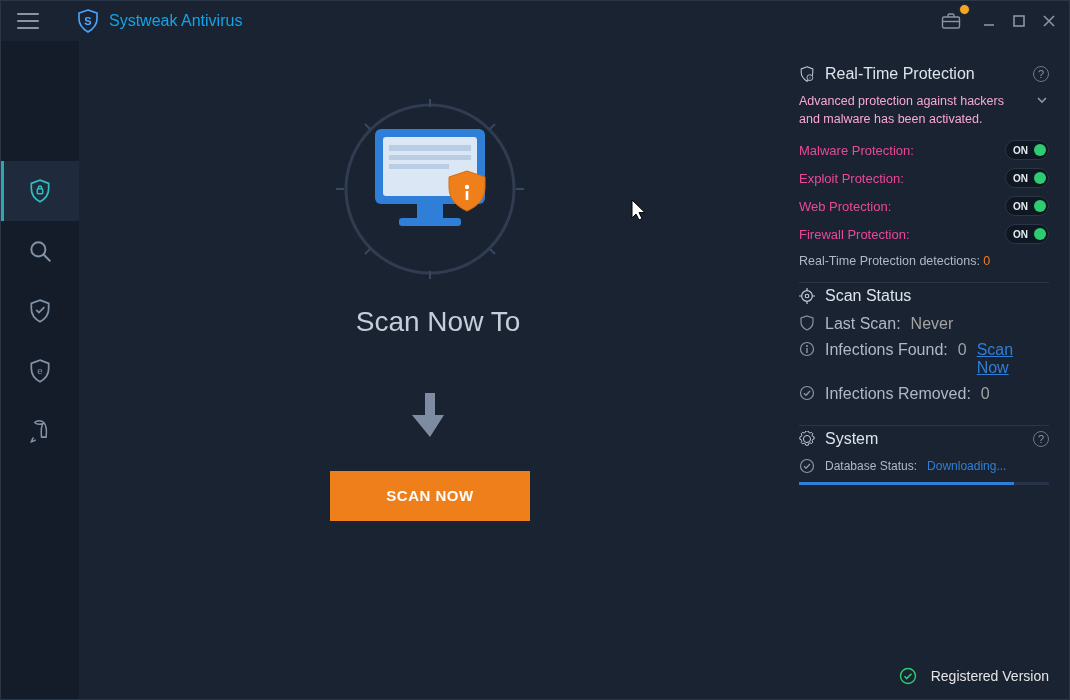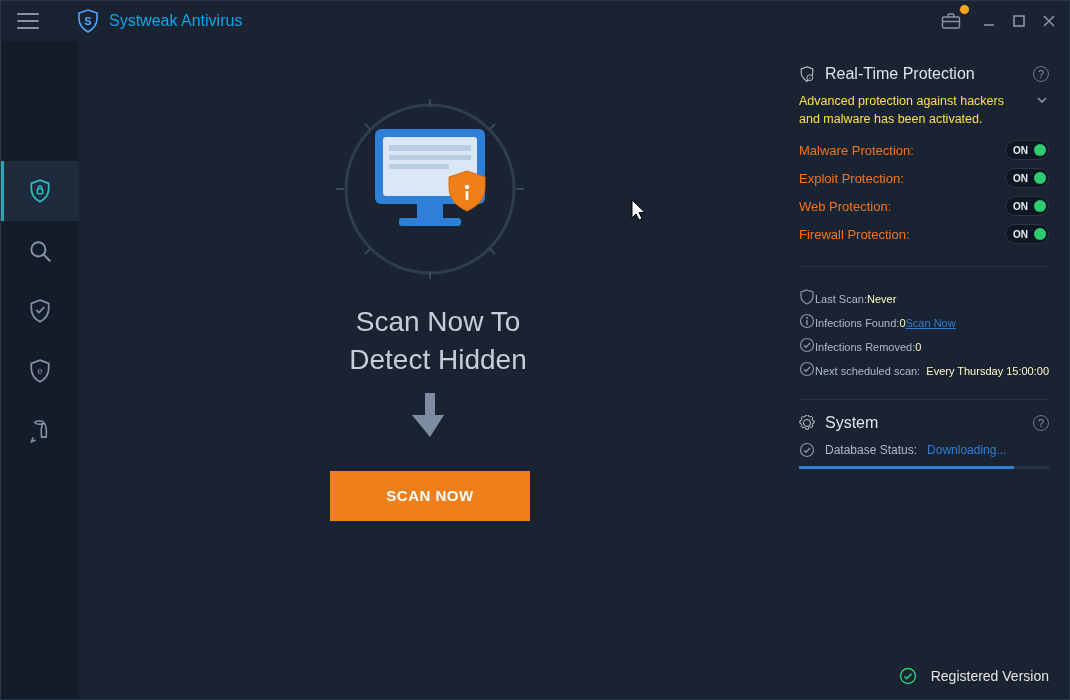--- a/index.html
+++ b/index.html
@@ -51,36 +51,36 @@
   .arrow-down { margin-top: 12px; color:#7e8ca1;}
   .scan-btn {
     margin-top: 28px; background: #ef7f1a; color: #fff; border: none; width: 200px; height: 50px;
     font-size: 15px; font-weight: 700; letter-spacing: .5px; cursor: pointer;
   }
   
   .panel {
     width: 288px; padding: 24px 20px 0 18px; display: flex; flex-direction: column; gap: 0;
     font-size: 13px;
   }
-  .section { border-bottom: 1px solid #2a3545; padding-bottom: 14px; margin-bottom: 14px; }
+  .section { border-bottom: 1px solid #2a3545; padding-bottom: 14px; margin-bottom: 4px; }
   .section:last-child { border-bottom: none; }
   .sec-head { display: flex; align-items: center; gap: 10px; color: #dde4ec; font-size: 16px; margin-bottom: 10px;}
   .sec-head .help { margin-left: auto; width:16px; height:16px; border:1px solid #6b7789; border-radius:50%; color:#8a94a5; font-size:11px; display:flex;align-items:center;justify-content:center; cursor:pointer;}
-  .desc-row { display:flex; align-items:flex-start; gap:20px; color:#fde047; font-size:12.5px; line-height:1.4; margin-bottom: 12px;}
+  .desc-row { display:flex; align-items:flex-start; gap:20px; color:#f9a8d4; font-size:12.5px; line-height:1.4; margin-bottom: 12px;}
   .desc-row .chev { margin-left:auto; color:#8a94a5; cursor:pointer; }
   .tog-row { display:flex; align-items:center; justify-content:space-between; margin: 8px 0; }
-  .tog-label { color:#f97316; }
+  .tog-label { color:#ec4899; }
   .toggle { width:44px; height:20px; border-radius:10px; background:#0f1722; border:1px solid #2a3545; display:flex; align-items:center; justify-content:flex-end; padding:0 2px; gap:4px; cursor:pointer;}
   .toggle .txt { color:#e6ebf1; font-size:10px; font-weight:700; margin-right:2px;}
   .toggle .dot { width:12px; height:12px; border-radius:50%; background:#2ecc71; }
   .det-row { color:#aeb9c8; font-size:12.5px; margin-top:10px;}
   .det-row .num { color:#ef7f1a; }
-  .stat-row { display:flex; align-items:flex-end; color:#aeb9c8; font-size:11px; margin: 8px 0;}
+  .stat-row { display:flex; align-items:flex-start; gap:10px; color:#aeb9c8; font-size:16px; margin: 8px 0;}
   .stat-row .lbl { white-space:nowrap; }
-  .stat-row .val { color:#fef9c3; }
+  .stat-row .val { color:#a3a3a3; }
   .stat-row .link { color:#2f7fd8; text-decoration: underline; cursor:pointer; }
   .sys-row { display:flex; align-items:center; gap:10px; color:#aeb9c8; font-size:12px; }
   .sys-row .val { color:#2f7fd8; }
   .progress { margin-top:8px; height:3px; background:#253247; position:relative; }
   .progress .bar { position:absolute; left:0; top:0; bottom:0; width:86%; background:#2f7fd8; }
   
   .footer { position:absolute; right:20px; bottom:14px; display:flex; align-items:center; gap:14px; color:#e5e5e5; font-size:14px;}
   .footer .ok { color:#2ecc71; }
   
   .fake-cursor { position:absolute; left:630px; top:198px; pointer-events:none; }
@@ -195,21 +195,21 @@
             <g transform="translate(92,52)">
               <path d="M20 0l18 6v10c0 12-7 19-18 24C9 35 2 28 2 16V6l18-6z" fill="#ef7f1a" stroke="#d76c10"></path>
               <circle cx="20" cy="16" r="2.2" fill="#fff"></circle>
               <rect x="18.7" y="20" width="2.6" height="9" fill="#fff"></rect>
             </g>
           </svg>
         </div>
 
         <div class="scan-title">
           <span>Scan Now To</span><br>
-          <span>Detect Hidden</span><br>
+          <br>
         </div>
 
         <div class="arrow-down">
           <svg width="36" height="48" viewBox="0 0 36 48">
               <path d="M13 2h10v22h9L18 46 0 24h13z" fill="#7e8ca1"></path>
             </svg>
         </div>
 
         <button class="scan-btn">SCAN NOW</button>
       </div>
@@ -257,23 +257,35 @@
             </div>
           </div>
           <div class="tog-row">
             <span class="tog-label">Firewall Protection:</span>
             <div class="toggle">
               <span class="txt">ON</span>
                 <span class="dot"></span>
             </div>
           </div>
 
+          <div class="det-row">
+            <span>Real-Time Protection detections:</span>
+            <span class="num">0</span>
+          </div>
         </div>
 
         <div class="section">
+          <div class="sec-head">
+            <svg class="sicon" width="18" height="18" viewBox="0 0 18 18">
+              <circle cx="9" cy="9" r="6" fill="none" stroke="#c5ced8" stroke-width="1.3"></circle>
+              <circle cx="9" cy="9" r="2" fill="none" stroke="#c5ced8" stroke-width="1.3"></circle>
+              <path d="M9 0v3M9 15v3M0 9h3M15 9h3" stroke="#c5ced8" stroke-width="1.3"></path>
+            </svg>
+            <span>Scan Status</span>
+          </div>
 
           <div class="stat-row">
             <svg class="sicon" viewBox="0 0 16 16">
                 <path d="M8 1l6 2v4c0 4-2.5 6.5-6 8-3.5-1.5-6-4-6-8V3l6-2z" fill="none" stroke="#8a94a5" stroke-width="1.2"></path>
               </svg>
             <span class="lbl">Last Scan:</span>
             <span class="val">Never</span>
           </div>
           <div class="stat-row">
             <svg class="sicon" viewBox="0 0 16 16">
@@ -285,28 +297,20 @@
             <span class="val">0</span>
             <span class="link">Scan Now</span>
           </div>
           <div class="stat-row">
             <svg class="sicon" viewBox="0 0 16 16">
                 <circle cx="8" cy="8" r="6.5" fill="none" stroke="#8a94a5" stroke-width="1.2"></circle>
                 <path d="M5 8.2l2 2L11 6" fill="none" stroke="#8a94a5" stroke-width="1.4"></path>
               </svg>
             <span class="lbl">Infections Removed:</span>
             <span class="val">0</span>
-          </div>
-          <div class="stat-row">
-            <svg class="sicon" viewBox="0 0 16 16">
-                <circle cx="8" cy="8" r="6.5" fill="none" stroke="#8a94a5" stroke-width="1.2"></circle>
-                <path d="M5 8.2l2 2L11 6" fill="none" stroke="#8a94a5" stroke-width="1.4"></path>
-              </svg>
-            <span class="lbl">Next scheduled scan:</span>
-            <span class="val" style="text-align:right; margin-left:auto;">Every Thursday 15:00:00</span>
           </div>
         </div>
 
         <div class="section">
           <div class="sec-head">
             <svg class="sicon" width="18" height="18" viewBox="0 0 18 18">
                 <path d="M9 5a4 4 0 1 0 0 8 4 4 0 0 0 0-8zm8 4l-1.7.6a6 6 0 0 1-.6 1.4l.8 1.6-1.5 1.5-1.6-.8a6 6 0 0 1-1.4.6L10.4 16H7.6l-.6-1.7a6 6 0 0 1-1.4-.6l-1.6.8L2.5 13l.8-1.6A6 6 0 0 1 2.7 10L1 9.4V6.6l1.7-.6a6 6 0 0 1 .6-1.4L2.5 3l1.5-1.5 1.6.8A6 6 0 0 1 7 1.7L7.6 0h2.8l.6 1.7a6 6 0 0 1 1.4.6l1.6-.8L15.5 3l-.8 1.6a6 6 0 0 1 .6 1.4L17 6.6z" fill="none" stroke="#c5ced8" stroke-width="1.1"></path>
               </svg>
             <span>System</span>
             <span class="help">?</span>

